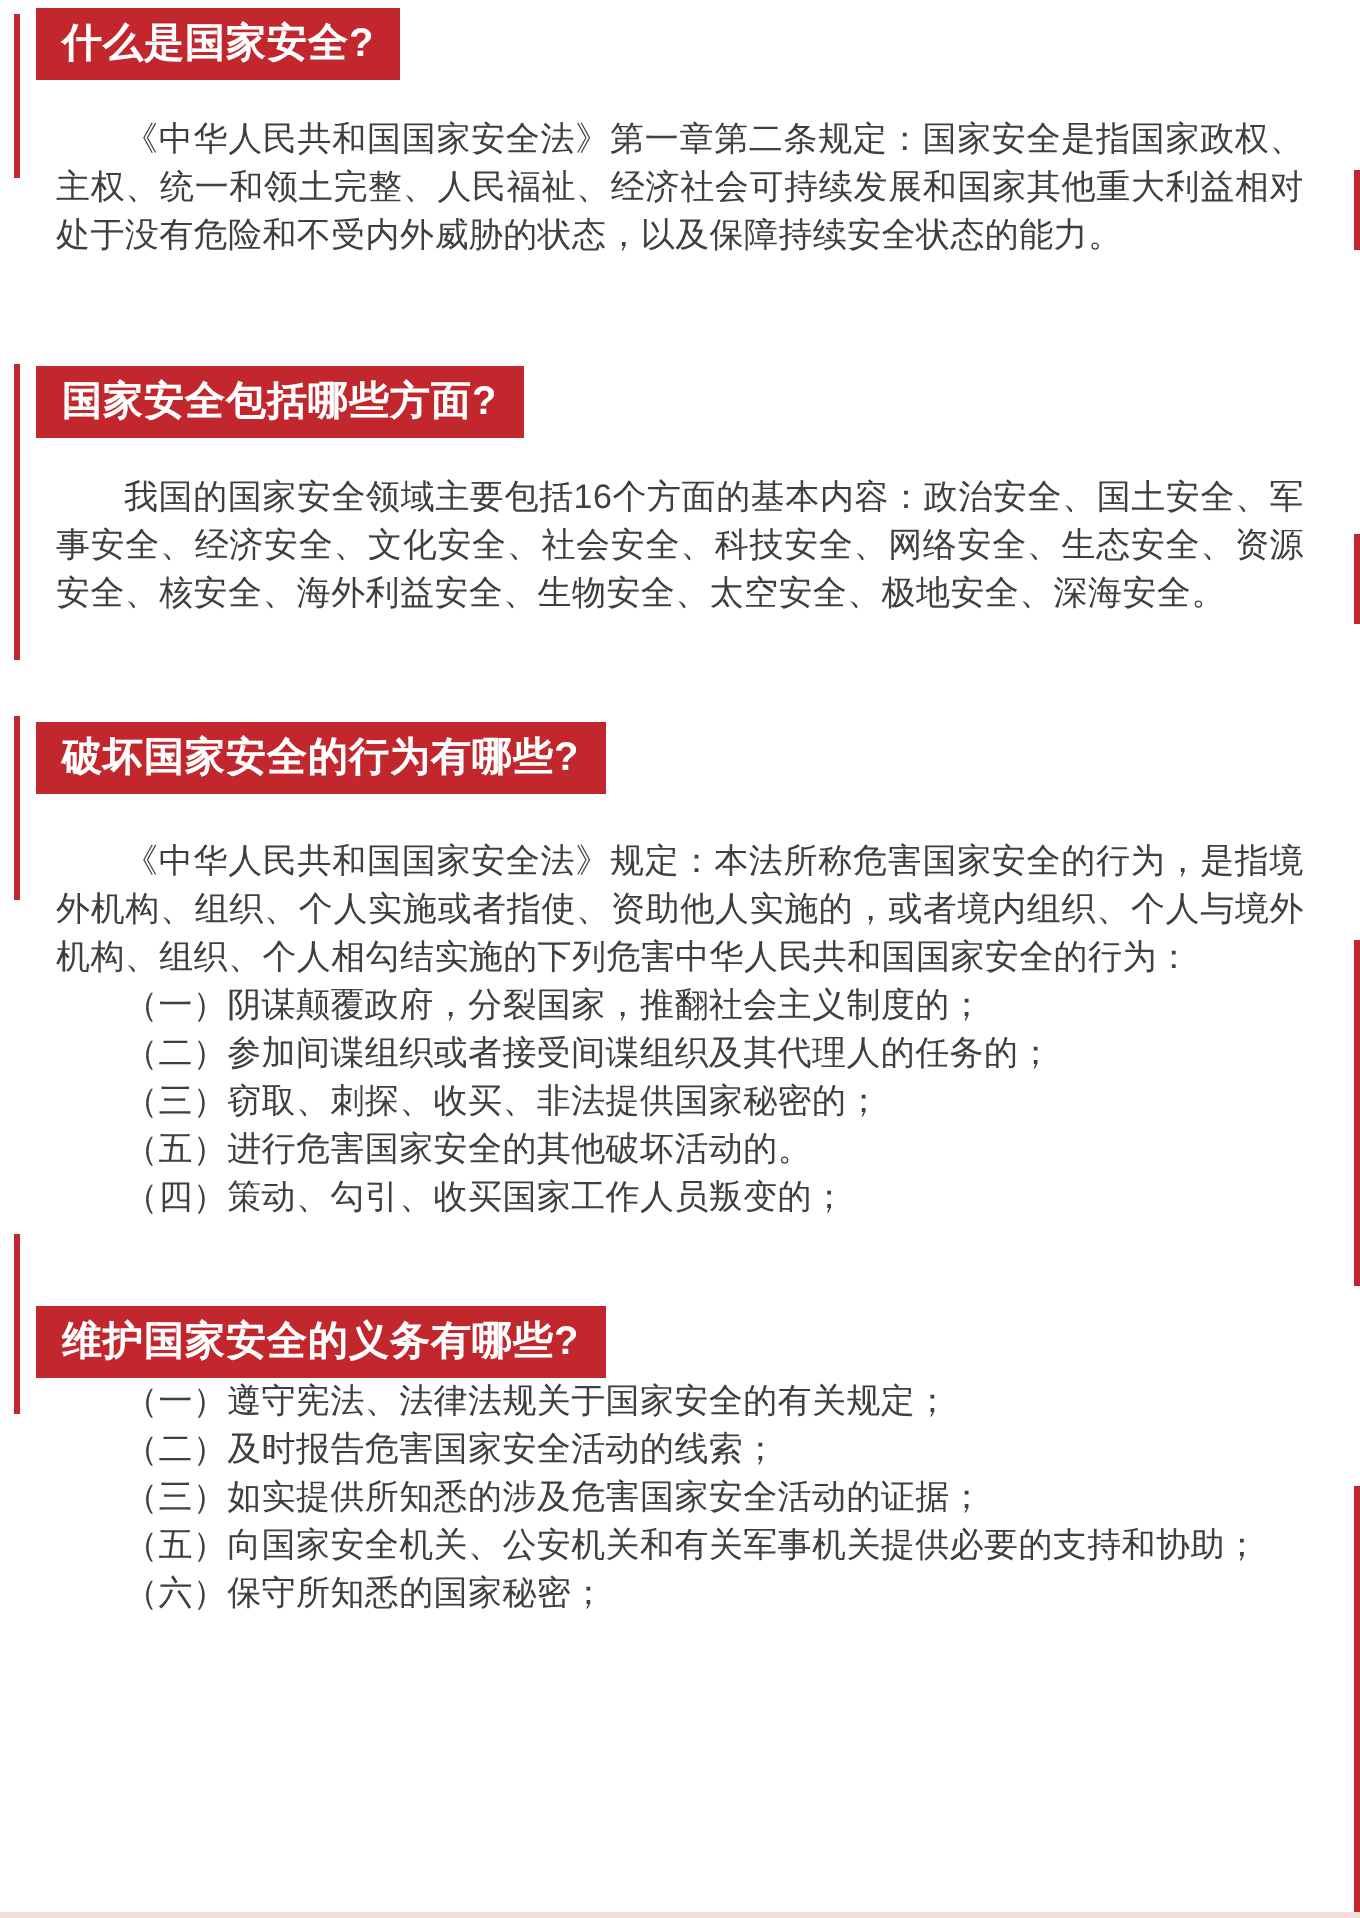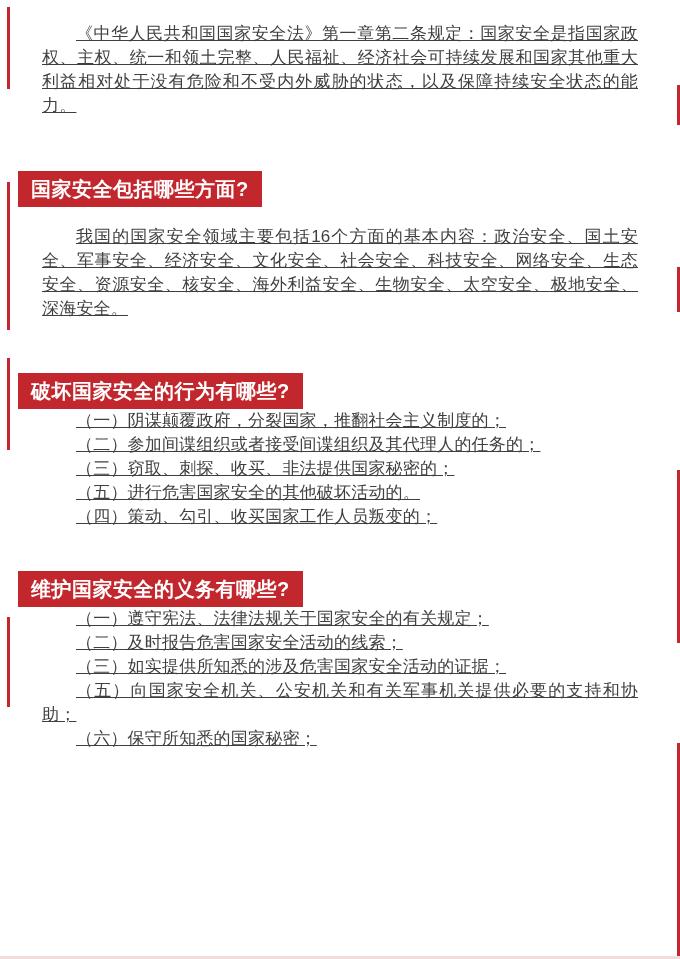--- a/index.html
+++ b/index.html
@@ -46,28 +46,27 @@
     padding: 7px 13px;
     background: #c1272d;
     color: #ffffff;
     font-size: 20px;
     font-weight: bold;
     line-height: 22px;
     letter-spacing: 0.5px;
   }
 
   .para {
-    margin: 0 42px;
+    margin: 0 28px;
     color: #3f3f3f;
     font-size: 17px;
     line-height: 24px;
     text-indent: 2em;
     text-align: justify;
     letter-spacing: 0.2px;
-    text-decoration: underline;
   }
   .para.first { margin-top: 18px; }
   .s3 .para.first { margin-top: 22px; }
   .s4 .para.first { margin-top: 23px; }
 
   .bottom-divider {
     position: absolute;
     left: 0;
     bottom: 0;
     width: 100%;
@@ -85,30 +84,32 @@
   <div class="vline left vl3"></div>
   <div class="vline left vl4"></div>
   <div class="vline right vr1"></div>
   <div class="vline right vr2"></div>
   <div class="vline right vr3"></div>
   <div class="vline right vr4"></div>
 
   <div class="content">
 
     <section class="section s1">
+      <h2 class="banner">什么是国家安全?</h2>
       <p class="para first">《中华人民共和国国家安全法》第一章第二条规定：国家安全是指国家政权、主权、统一和领土完整、人民福祉、经济社会可持续发展和国家其他重大利益相对处于没有危险和不受内外威胁的状态，以及保障持续安全状态的能力。</p>
     </section>
 
     <section class="section s2">
       <h2 class="banner">国家安全包括哪些方面?</h2>
       <p class="para first">我国的国家安全领域主要包括16个方面的基本内容：政治安全、国土安全、军事安全、经济安全、文化安全、社会安全、科技安全、网络安全、生态安全、资源安全、核安全、海外利益安全、生物安全、太空安全、极地安全、深海安全。</p>
     </section>
 
     <section class="section s3">
       <h2 class="banner">破坏国家安全的行为有哪些?</h2>
+      <p class="para first">《中华人民共和国国家安全法》规定：本法所称危害国家安全的行为，是指境外机构、组织、个人实施或者指使、资助他人实施的，或者境内组织、个人与境外机构、组织、个人相勾结实施的下列危害中华人民共和国国家安全的行为：</p>
       <p class="para">（一）阴谋颠覆政府，分裂国家，推翻社会主义制度的；</p>
       <p class="para">（二）参加间谍组织或者接受间谍组织及其代理人的任务的；</p>
       <p class="para">（三）窃取、刺探、收买、非法提供国家秘密的；</p>
       <p class="para">（五）进行危害国家安全的其他破坏活动的。</p>
       <p class="para">（四）策动、勾引、收买国家工作人员叛变的；</p>
     </section>
 
     <section class="section s4">
       <h2 class="banner">维护国家安全的义务有哪些?</h2>
       <p class="para">（一）遵守宪法、法律法规关于国家安全的有关规定；</p>

